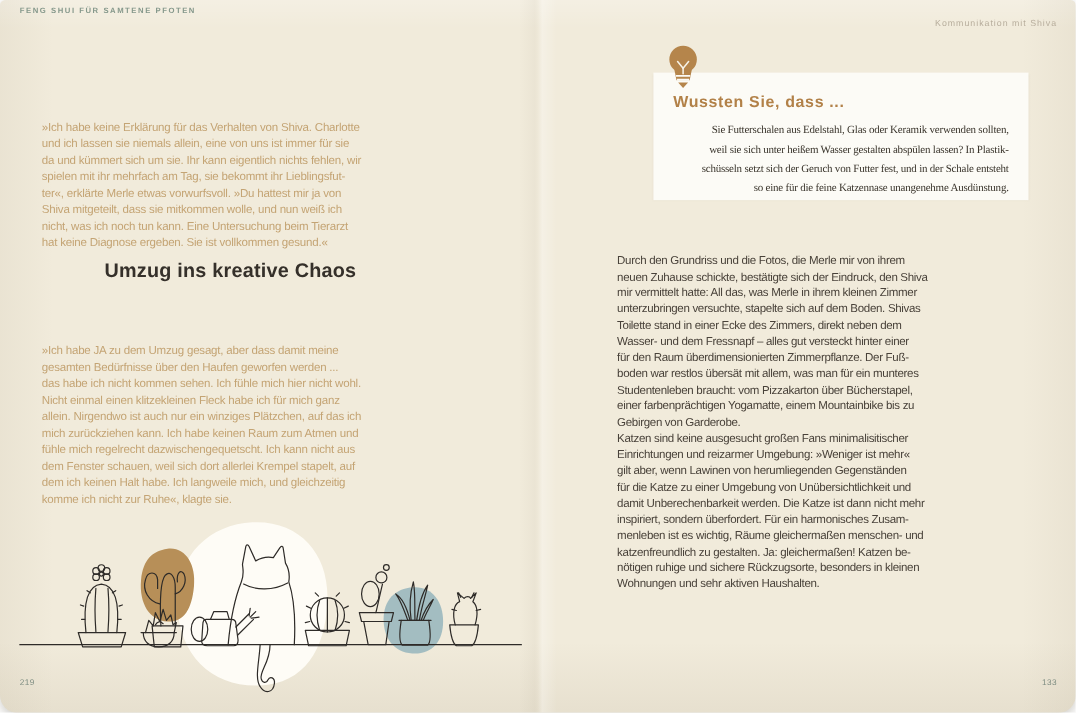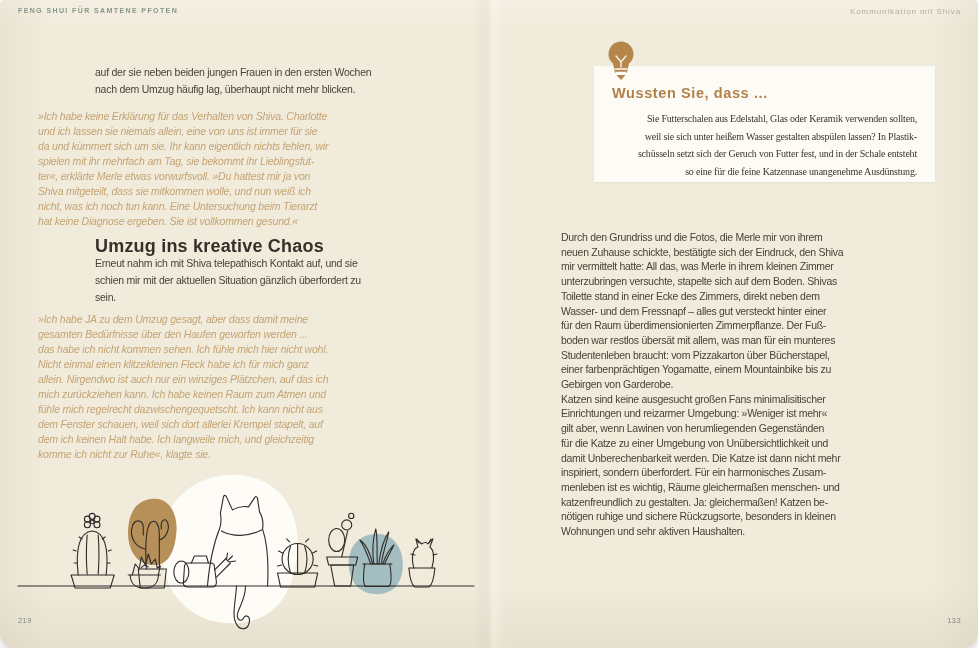--- a/index.html
+++ b/index.html
@@ -8,24 +8,24 @@
         box-shadow:0 3px 10px rgba(60,50,30,.25);}
   .book::before{content:'';position:absolute;inset:0;pointer-events:none;
      background:
        linear-gradient(90deg, rgba(110,92,60,.055) 0%, rgba(255,255,255,0) 5%, rgba(255,255,255,0) 95%, rgba(110,92,60,.055) 100%),
        linear-gradient(180deg, rgba(255,255,255,.22) 0%, rgba(255,255,255,0) 4%, rgba(0,0,0,0) 90%, rgba(110,92,60,.08) 100%);}
   .spine{position:absolute;left:472px;top:0;width:34px;height:100%;pointer-events:none;
      background:linear-gradient(90deg, rgba(0,0,0,0) 0%, rgba(90,75,50,.045) 42%, rgba(90,75,50,.02) 50%, rgba(255,255,255,.28) 62%, rgba(0,0,0,0) 100%);}
 
   .runhead{position:absolute;font-size:7px;font-weight:600;letter-spacing:1.4px;text-transform:uppercase;color:#85988b;}
   .runhead-left{left:18px;top:7px;}
-  .runhead-right{right:17px;top:7px;text-transform:none;font-size:8px;font-weight:500;letter-spacing:.9px;color:#b7ad9c;}
+  .runhead-right{right:17px;top:17px;text-transform:none;font-size:8px;font-weight:500;letter-spacing:.9px;color:#b7ad9c;}
 
   .para{position:absolute;font-size:10.5px;line-height:17px;letter-spacing:-.25px;color:#49423a;white-space:pre-line;}
-  .quote{position:absolute;font-size:10.5px;line-height:15px;letter-spacing:-.2px;font-style:italic;color:#c4a474;white-space:pre-line;}
+  .quote{position:absolute;font-size:10.5px;line-height:15px;letter-spacing:-.2px;color:#c4a474;white-space:pre-line;}
   .sec-head{position:absolute;font-size:18px;font-weight:700;letter-spacing:.2px;color:#35302a;}
 
   .infobox{position:absolute;left:594px;top:66px;width:341px;height:116px;background:#fcfbf6;box-shadow:0 1px 2px rgba(100,85,55,.08);text-align:right;}
   .info-head{position:absolute;left:18px;top:19px;font-size:14.5px;font-weight:700;letter-spacing:.6px;color:#b28148;}
   .info-body{position:absolute;left:18px;top:44px;width:305px;font-family:"Liberation Serif",serif;
              font-size:10px;line-height:17.5px;letter-spacing:-.2px;color:#3a352c;white-space:pre-line;}
   .bulb{position:absolute;left:603px;top:39px;width:36px;height:46px;}
 
   .rbody{left:561px;top:230px;width:302px;line-height:14.7px;letter-spacing:-.3px;}
 
@@ -37,34 +37,29 @@
 </style>
 </head>
 <body>
 
 <div class="stage">
   <div class="book">
 
     <div class="runhead runhead-left">Feng Shui für samtene Pfoten</div>
     <div class="runhead runhead-right">Kommunikation mit Shiva</div>
 
-    <div class="para" style="left:95px;top:64px;width:302px;">auf der sie neben beiden jungen Frauen in den ersten Wochen
-nach dem Umzug häufig lag, überhaupt nicht mehr blicken.</div>
     <div class="quote" style="left:38px;top:109px;width:322px;">»Ich habe keine Erklärung für das Verhalten von Shiva. Charlotte
 und ich lassen sie niemals allein, eine von uns ist immer für sie
 da und kümmert sich um sie. Ihr kann eigentlich nichts fehlen, wir
 spielen mit ihr mehrfach am Tag, sie bekommt ihr Lieblingsfut-
 ter«, erklärte Merle etwas vorwurfsvoll. »Du hattest mir ja von
 Shiva mitgeteilt, dass sie mitkommen wolle, und nun weiß ich
 nicht, was ich noch tun kann. Eine Untersuchung beim Tierarzt
 hat keine Diagnose ergeben. Sie ist vollkommen gesund.«</div>
     <div class="sec-head" style="left:95px;top:236px;">Umzug ins kreative Chaos</div>
-    <div class="para" style="left:95px;top:255px;width:302px;">Erneut nahm ich mit Shiva telepathisch Kontakt auf, und sie
-schien mir mit der aktuellen Situation gänzlich überfordert zu
-sein.</div>
     <div class="quote" style="left:38px;top:312px;width:322px;">»Ich habe JA zu dem Umzug gesagt, aber dass damit meine
 gesamten Bedürfnisse über den Haufen geworfen werden ...
 das habe ich nicht kommen sehen. Ich fühle mich hier nicht wohl.
 Nicht einmal einen klitzekleinen Fleck habe ich für mich ganz
 allein. Nirgendwo ist auch nur ein winziges Plätzchen, auf das ich
 mich zurückziehen kann. Ich habe keinen Raum zum Atmen und
 fühle mich regelrecht dazwischengequetscht. Ich kann nicht aus
 dem Fenster schauen, weil sich dort allerlei Krempel stapelt, auf
 dem ich keinen Halt habe. Ich langweile mich, und gleichzeitig
 komme ich nicht zur Ruhe«, klagte sie.</div>

